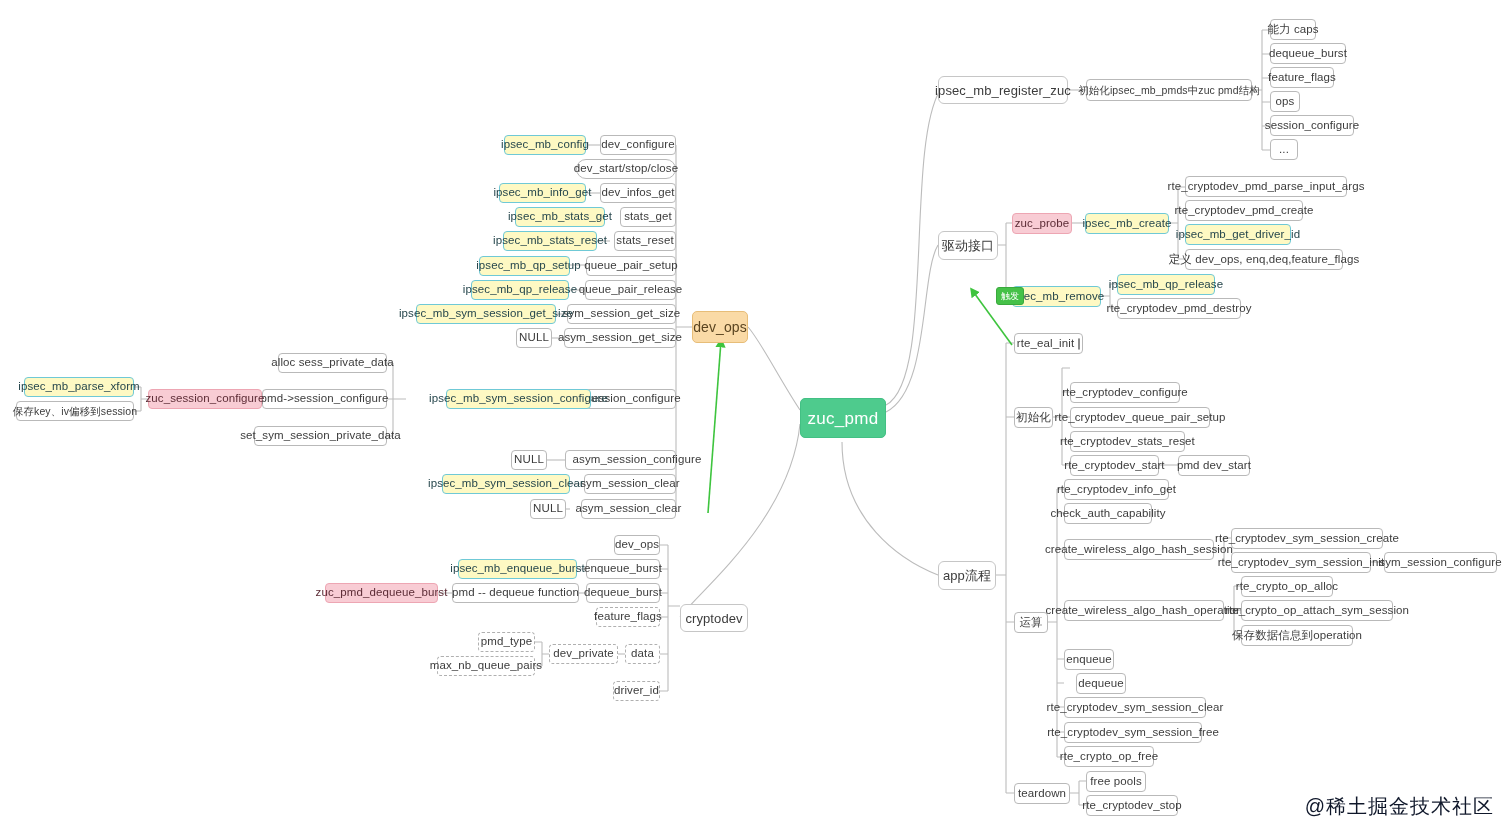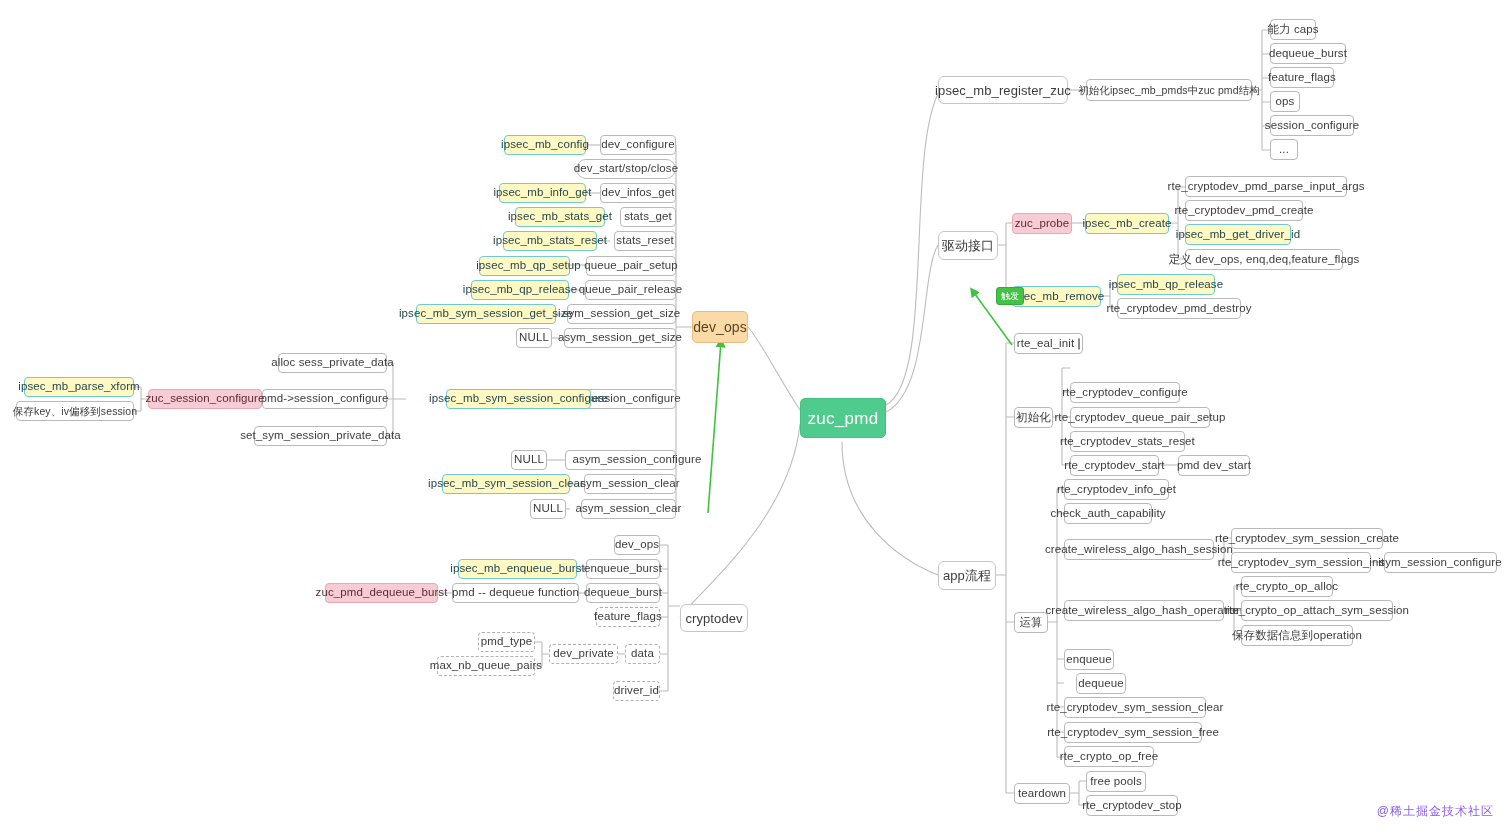--- a/index.html
+++ b/index.html
@@ -101,22 +101,22 @@
     right: 1.5px;
     height: 1px;
     background: #8c8c8c;
   }
   .node-note::before { top: 2px; }
   .node-note::after  { top: 5px; }
   .watermark {
     position: absolute;
     right: 18px;
     bottom: 14px;
-    color: #8b5cf6;
-    font-size: 12px;
+    color: #0f172a;
+    font-size: 20px;
     letter-spacing: 1px;
     user-select: none;
   }
 </style>
 </head>
 <body>
 
 <div id="canvas">
 
   <svg id="edges" viewBox="0 0 1512 834">

